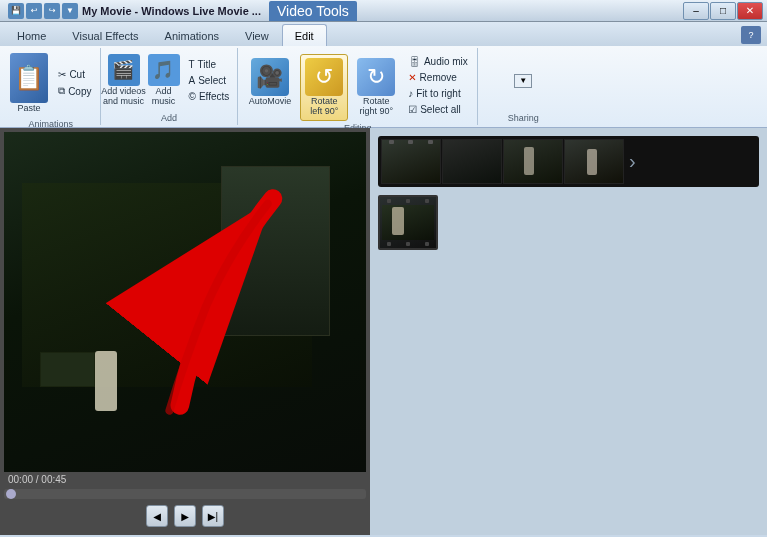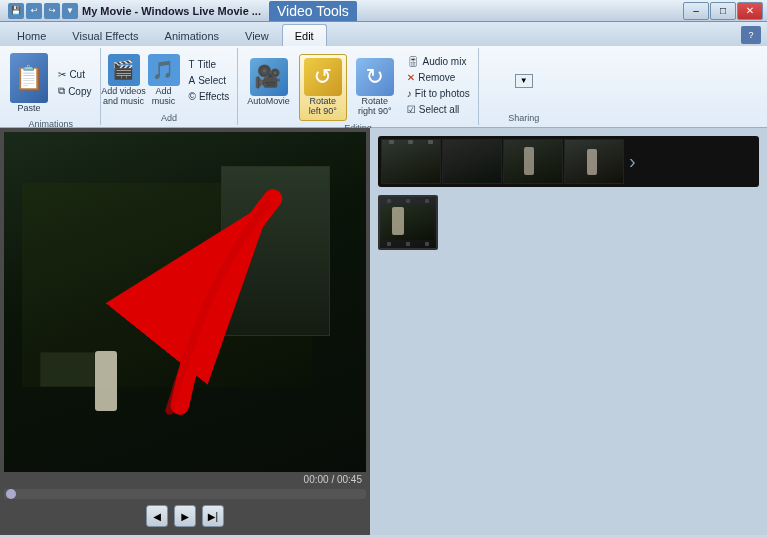--- a/index.html
+++ b/index.html
@@ -247,21 +247,21 @@
 
     
     #red-arrow {
       position: absolute;
       top: 0; left: 0;
       width: 100%; height: 100%;
       pointer-events: none;
     }
 
     #time-display {
-      text-align: right;
+      text-align: left;
       color: #ccc;
       font-size: 10px;
       padding: 2px 4px;
     }
     #scrubber-bar {
       height: 10px;
       background: #555;
       border-radius: 3px;
       margin: 2px 0;
       position: relative;
@@ -458,21 +458,21 @@
         <div class="rbn-btn-sm">
           <span>🎚</span>
           <span>Audio mix</span>
         </div>
         <div class="rbn-btn-sm">
           <span style="color:#cc2200;">✕</span>
           <span>Remove</span>
         </div>
         <div class="rbn-btn-sm">
           <span>♪</span>
-          <span>Fit to photos</span>
+          <span>Fit to right</span>
         </div>
         <div class="rbn-btn-sm">
           <span>☑</span>
           <span>Select all</span>
         </div>
       </div>
     </div>
     <div class="ribbon-group-label">Editing</div>
   </div>
 

